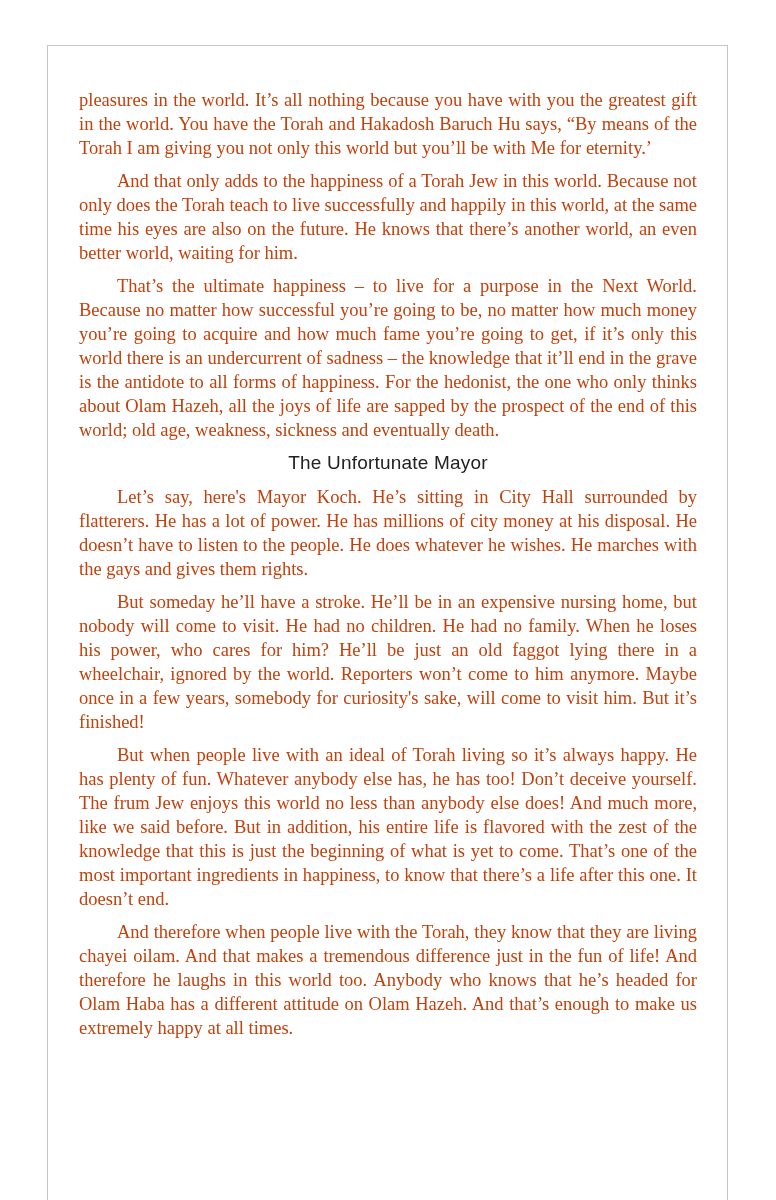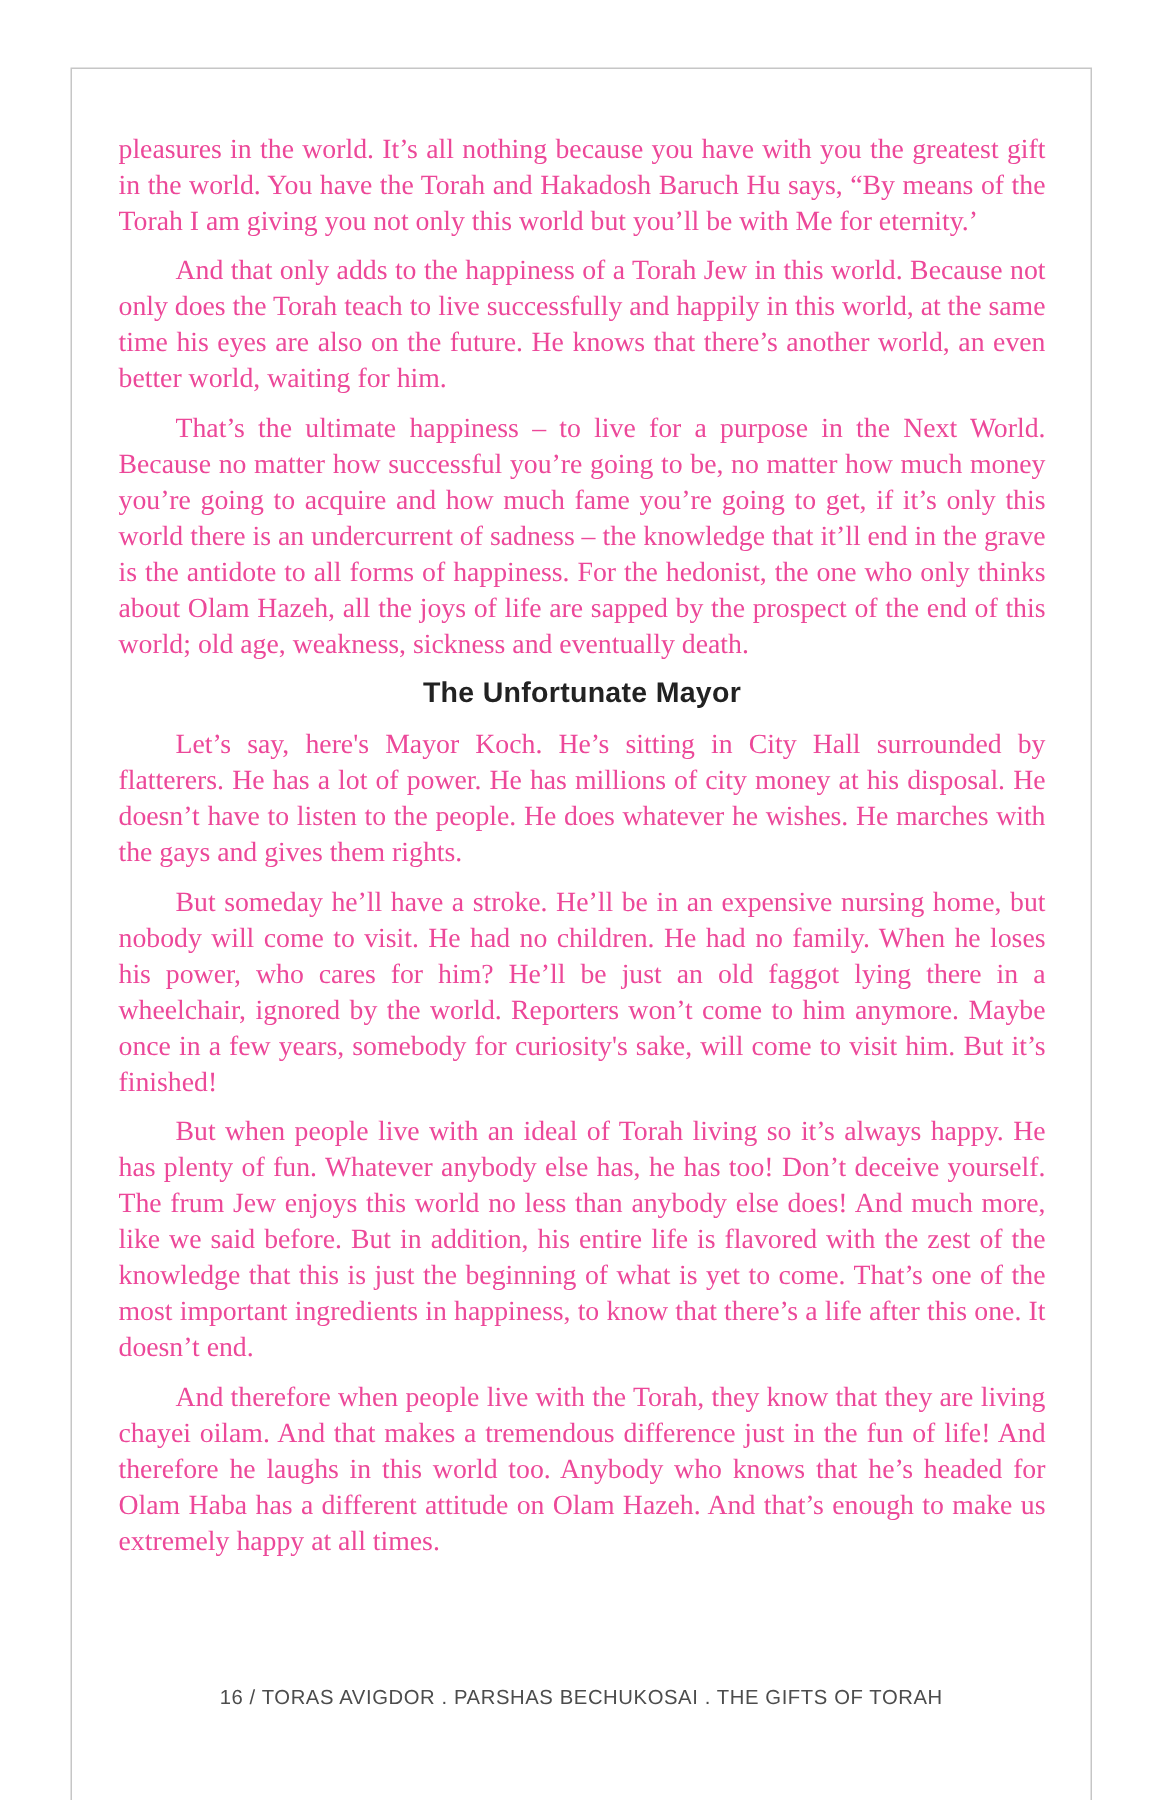--- a/index.html
+++ b/index.html
@@ -21,33 +21,33 @@
     background: #ffffff;
   }
   .content {
     padding: 42px 30px 0 31px;
   }
   .content p {
     margin: 0 0 9px 0;
     font-family: "Liberation Serif", "DejaVu Serif", serif;
     font-size: 18.5px;
     line-height: 24px;
-    color: #ec4899;
+    color: #c2410c;
     text-align: justify;
     text-indent: 38px;
   }
   .content p.noindent {
     text-indent: 0;
   }
   .content p .it {
   }
   h2.section-heading {
     margin: 8px 0 10px 0;
     font-family: "Liberation Sans", "DejaVu Sans", sans-serif;
-    font-weight: 700;
+    font-weight: 400;
     font-size: 19px;
     line-height: 24px;
     letter-spacing: 0.2px;
     color: #222222;
     text-align: center;
   }
   .footer {
     position: absolute;
     left: 0;
     top: 1078px;
@@ -76,14 +76,13 @@
     <p>Let’s say, here's Mayor Koch. He’s sitting in City Hall surrounded by flatterers. He has a lot of power. He has millions of city money at his disposal. He doesn’t have to listen to the people. He does whatever he wishes. He marches with the gays and gives them rights.</p>
 
     <p>But someday he’ll have a stroke. He’ll be in an expensive nursing home, but nobody will come to visit. He had no children. He had no family. When he loses his power, who cares for him? He’ll be just an old faggot lying there in a wheelchair, ignored by the world. Reporters won’t come to him anymore. Maybe once in a few years, somebody for curiosity's sake, will come to visit him. But it’s finished!</p>
 
     <p><span>But when people live with an ideal of Torah living so it’s always happy. He has plenty of fun. Whatever anybody else has, he has too! Don’t deceive yourself. The </span><span class="it">frum</span><span> Jew enjoys this world no less than anybody else does! And much more, like we said before. But in addition, his entire life is flavored with the zest of the knowledge that this is just the beginning of what is yet to come. That’s one of the most important ingredients in happiness, to know that there’s a life after this one. It doesn’t end.</span></p>
 
     <p><span>And therefore when people live with the Torah, they know that they are living </span><span class="it">chayei oilam</span><span>. And that makes a tremendous difference just in the fun of life! And therefore he laughs in this world too. Anybody who knows that he’s headed for Olam Haba has a different attitude on Olam Hazeh. And that’s enough to make us extremely happy at all times.</span></p>
 
   </div>
 
-  <div class="footer">16 / TORAS AVIGDOR . PARSHAS BECHUKOSAI . THE GIFTS OF TORAH</div>
 </div>
 
 </body></html>

